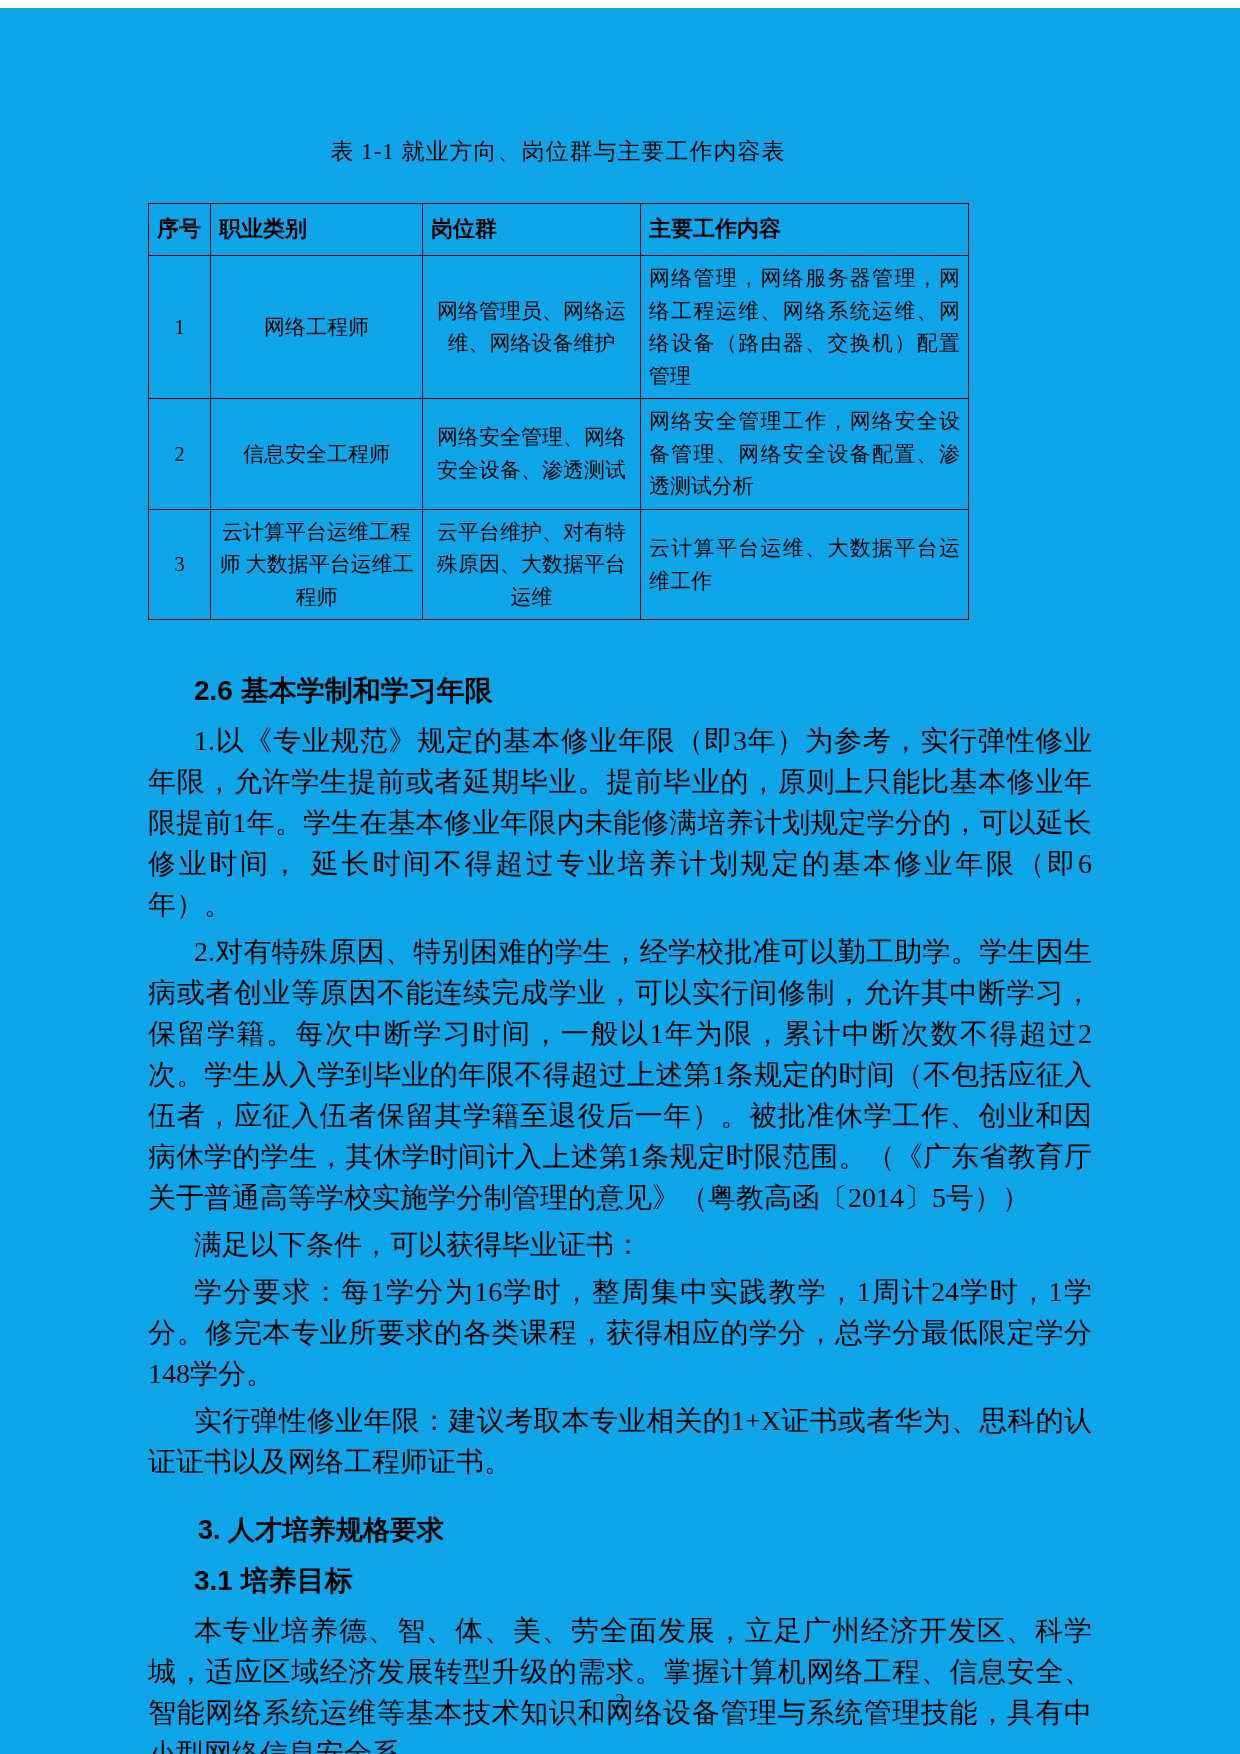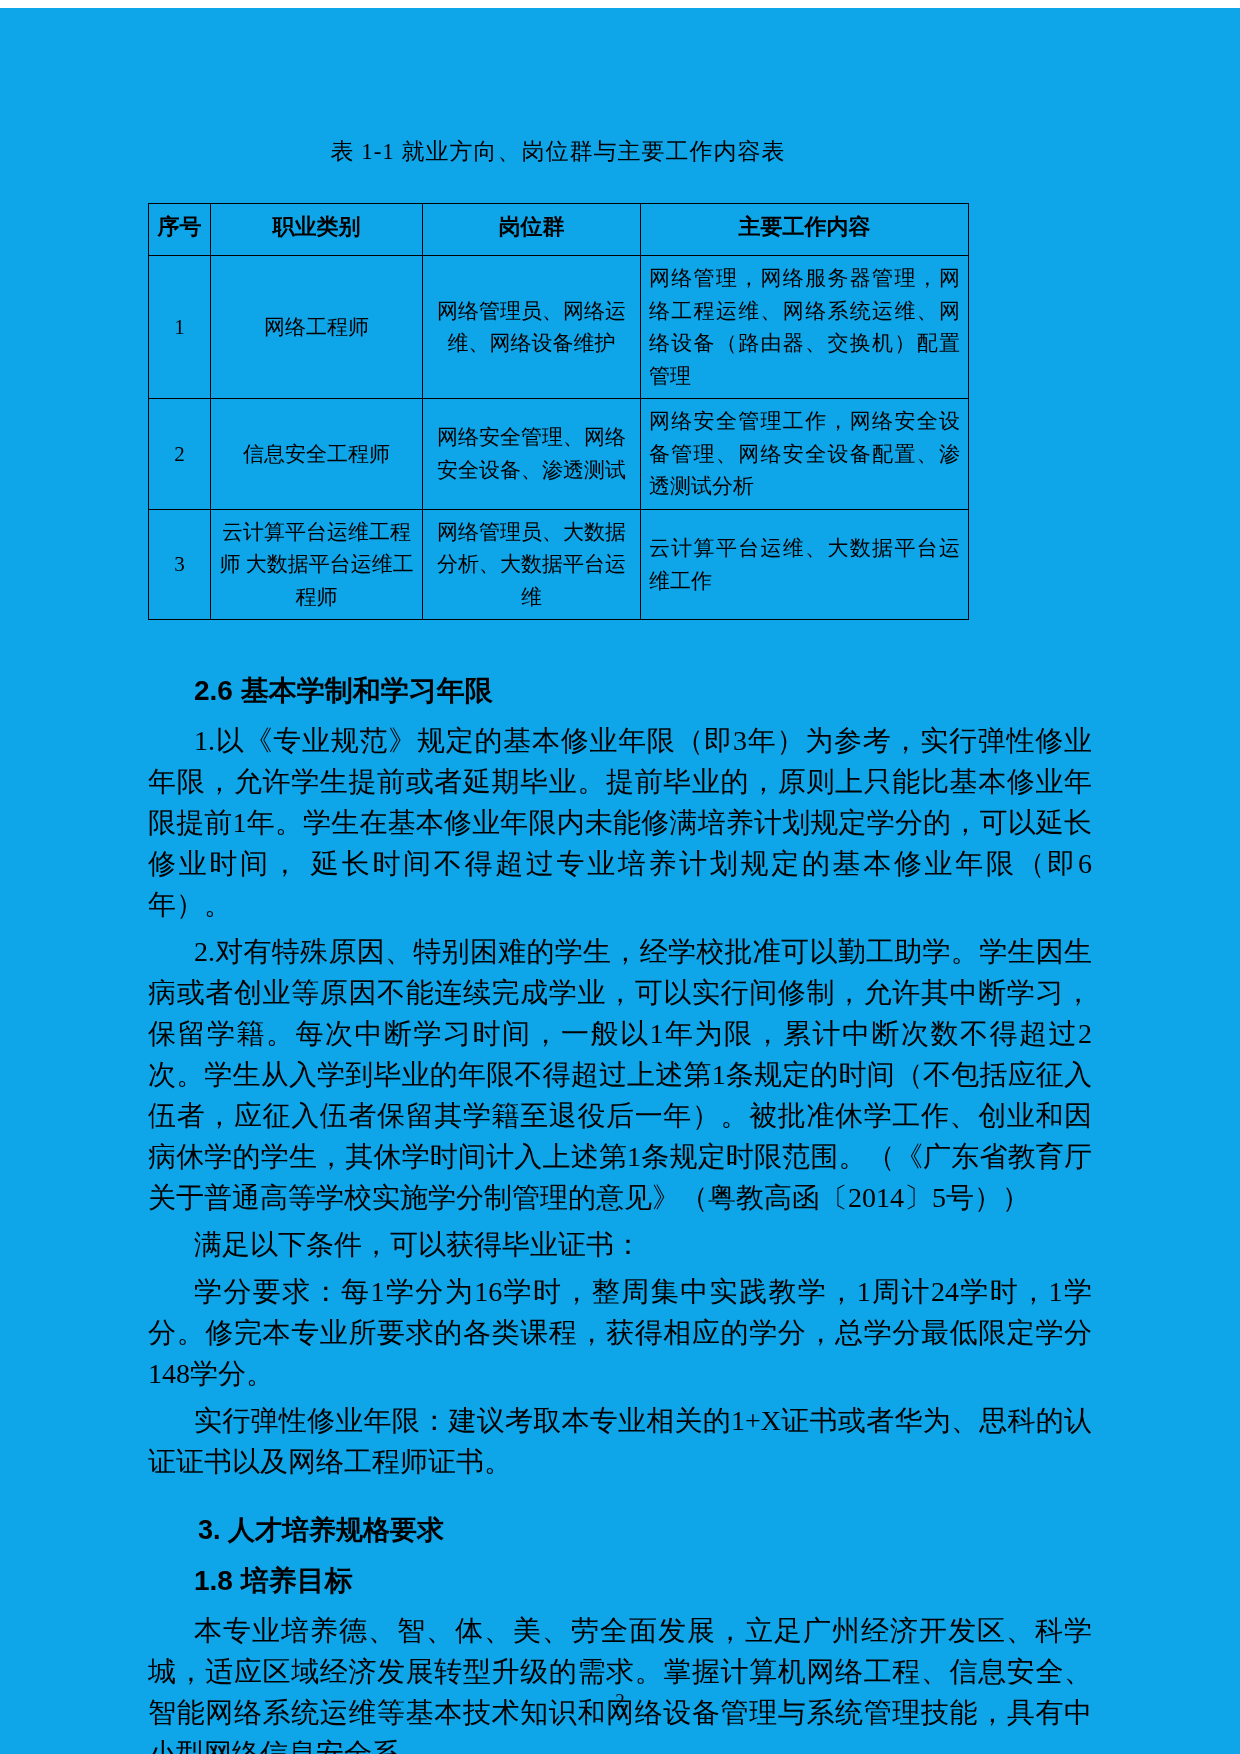--- a/index.html
+++ b/index.html
@@ -29,23 +29,23 @@
   }
   table.jobs-table th,
   table.jobs-table td {
     border: 1px solid #000000;
     padding: 6px 8px;
     vertical-align: middle;
     font-size: 21px;
     line-height: 1.55;
   }
   table.jobs-table th {
-    font-family: Liberation Mono, monospace;
+    font-family: Liberation Serif, serif;
     font-weight: bold;
-    text-align: center;
+    text-align: left;
     height: 52px;
     font-size: 22px;
   }
   .col-num   { width: 62px; }
   .col-cat   { width: 212px; }
   .col-group { width: 218px; }
   .col-work  { width: 328px; }
   td.c-num, td.c-cat, td.c-group { text-align: center; }
   td.c-work { text-align: justify; }
   tr.r-tall { height: 96px; }
@@ -107,33 +107,33 @@
       </tr>
       <tr class="r-tall">
         <td class="c-num">2</td>
         <td class="c-cat">信息安全工程师</td>
         <td class="c-group">网络安全管理、网络安全设备、渗透测试</td>
         <td class="c-work">网络安全管理工作，网络安全设备管理、网络安全设备配置、渗透测试分析</td>
       </tr>
       <tr class="r-mid">
         <td class="c-num">3</td>
         <td class="c-cat">云计算平台运维工程师 大数据平台运维工程师</td>
-        <td class="c-group">网络管理员、大数据分析、大数据平台运维</td>
+        <td class="c-group">云平台维护、对有特殊原因、大数据平台运维</td>
         <td class="c-work">云计算平台运维、大数据平台运维工作</td>
       </tr>
     </tbody>
   </table>
 
   <div class="section-heading first-after-table">2.6 基本学制和学习年限</div>
   <p class="para">1.以《专业规范》规定的基本修业年限（即3年）为参考，实行弹性修业年限，允许学生提前或者延期毕业。提前毕业的，原则上只能比基本修业年限提前1年。学生在基本修业年限内未能修满培养计划规定学分的，可以延长修业时间， 延长时间不得超过专业培养计划规定的基本修业年限（即6年）。</p>
   <p class="para">2.对有特殊原因、特别困难的学生，经学校批准可以勤工助学。学生因生病或者创业等原因不能连续完成学业，可以实行间修制，允许其中断学习，保留学籍。每次中断学习时间，一般以1年为限，累计中断次数不得超过2次。学生从入学到毕业的年限不得超过上述第1条规定的时间（不包括应征入伍者，应征入伍者保留其学籍至退役后一年）。被批准休学工作、创业和因病休学的学生，其休学时间计入上述第1条规定时限范围。（《广东省教育厅关于普通高等学校实施学分制管理的意见》（粤教高函〔2014〕5号））</p>
 
   <p class="para">满足以下条件，可以获得毕业证书：</p>
   <p class="para">学分要求：每1学分为16学时，整周集中实践教学，1周计24学时，1学分。修完本专业所要求的各类课程，获得相应的学分，总学分最低限定学分148学分。</p>
   <p class="para">实行弹性修业年限：建议考取本专业相关的1+X证书或者华为、思科的认证证书以及网络工程师证书。</p>
 
   <div class="big-heading">3. 人才培养规格要求</div>
-  <div class="section-heading" style="margin-top:6px;">1.8 培养目标</div>
+  <div class="section-heading" style="margin-top:6px;">3.1 培养目标</div>
   <p class="para">本专业培养德、智、体、美、劳全面发展，立足广州经济开发区、科学城，适应区域经济发展转型升级的需求。掌握计算机网络工程、信息安全、智能网络系统运维等基本技术知识和网络设备管理与系统管理技能，具有中小型网络信息安全系</p>
 
   <div class="footer-pagenum">2</div>
 
 </div>
 
 </body></html>

